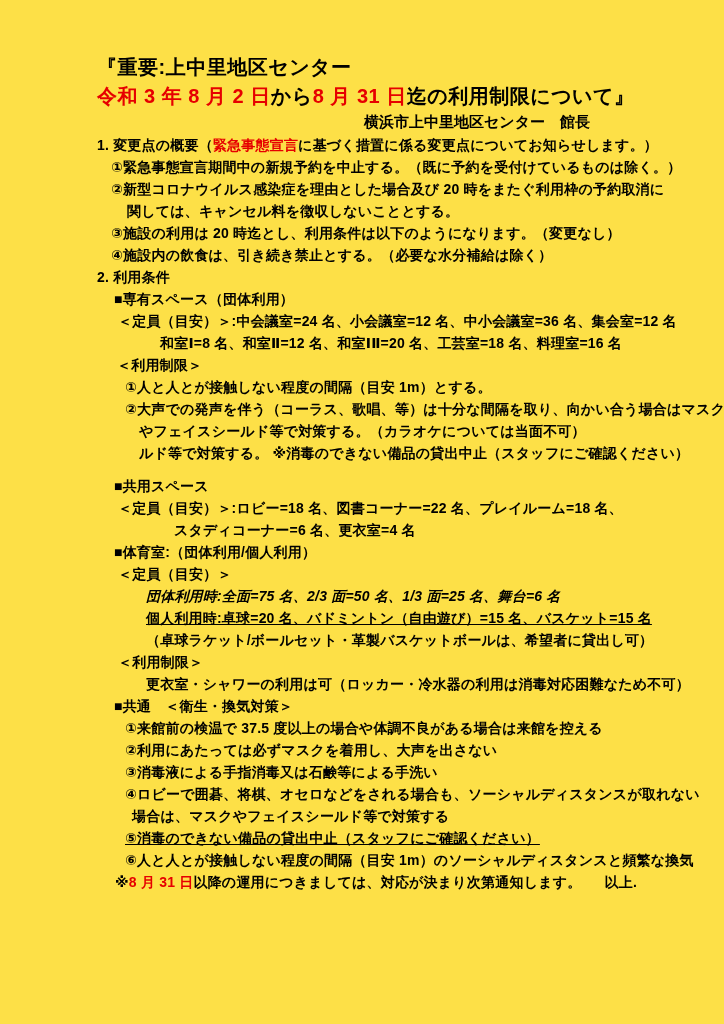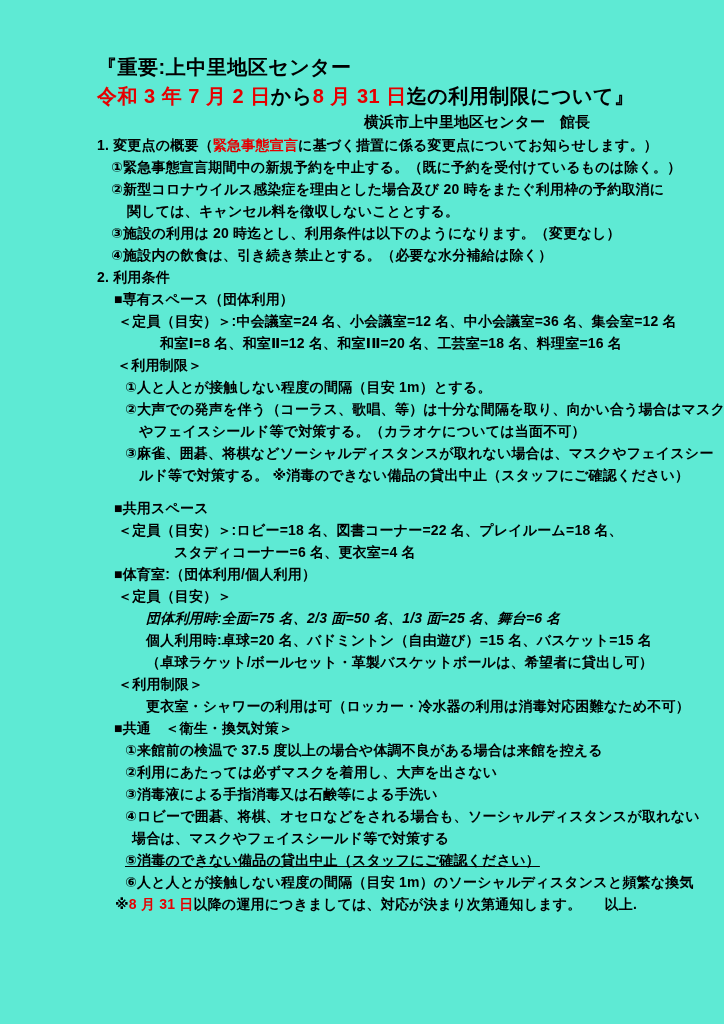--- a/index.html
+++ b/index.html
@@ -11,21 +11,21 @@
     width: 724px;
     height: 1024px;
     overflow: hidden;
     font-family: "Liberation Sans", "DejaVu Sans", sans-serif;
     color: #000000;
     -webkit-font-smoothing: antialiased;
   }
   .page {
     width: 724px;
     height: 1024px;
-    background: #5eead4;
+    background: #fde047;
     box-sizing: border-box;
   }
   .title-block {
     padding: 53px 134px 0 97px;
     font-weight: 700;
   }
   .title-line {
     font-size: 20px;
     line-height: 29px;
     white-space: nowrap;
@@ -56,48 +56,47 @@
   .line.has-tail .segs { flex: 0 0 auto; }
   .line.has-tail .tail { margin-left: auto; }
   .red { color: var(--red, #e60000); }
 </style>
 </head>
 <body style="background: rgb(255, 255, 255); color: rgb(0, 0, 0);">
 
 <div class="page">
   <div class="title-block">
     <div class="title-line">『重要:上中里地区センター</div>
-    <div class="title-line"><span class="red">令和 3 年 7 月 2 日</span><span>から</span><span class="red">8 月 31 日</span><span>迄の利用制限について』</span></div>
+    <div class="title-line"><span class="red">令和 3 年 8 月 2 日</span><span>から</span><span class="red">8 月 31 日</span><span>迄の利用制限について』</span></div>
     <div class="byline">横浜市上中里地区センター　館長</div>
   </div>
 
   <div class="doc-body">
       <div class="line" style="padding-left: 0px;"><span class="segs"><span>1. 変更点の概要（</span><span class="red">緊急事態宣言</span><span>に基づく措置に係る変更点についてお知らせします。）</span></span></div>
       <div class="line" style="padding-left: 14px;"><span class="segs"><span>①緊急事態宣言期間中の新規予約を中止する。（既に予約を受付けているものは除く。）</span></span></div>
       <div class="line" style="padding-left: 14px;"><span class="segs"><span>②新型コロナウイルス感染症を理由とした場合及び 20 時をまたぐ利用枠の予約取消に</span></span></div>
       <div class="line" style="padding-left: 30px;"><span class="segs"><span>関しては、キャンセル料を徴収しないこととする。</span></span></div>
       <div class="line" style="padding-left: 14px;"><span class="segs"><span>③施設の利用は 20 時迄とし、利用条件は以下のようになります。（変更なし）</span></span></div>
       <div class="line" style="padding-left: 14px;"><span class="segs"><span>④施設内の飲食は、引き続き禁止とする。（必要な水分補給は除く）</span></span></div>
       <div class="line" style="padding-left: 0px;"><span class="segs"><span>2. 利用条件</span></span></div>
       <div class="line" style="padding-left: 17px;"><span class="segs"><span>■専有スペース（団体利用）</span></span></div>
       <div class="line" style="padding-left: 21px;"><span class="segs"><span>＜定員（目安）＞:中会議室=24 名、小会議室=12 名、中小会議室=36 名、集会室=12 名</span></span></div>
       <div class="line" style="padding-left: 63px;"><span class="segs"><span>和室Ⅰ=8 名、和室Ⅱ=12 名、和室ⅠⅡ=20 名、工芸室=18 名、料理室=16 名</span></span></div>
       <div class="line" style="padding-left: 20px;"><span class="segs"><span>＜利用制限＞</span></span></div>
       <div class="line" style="padding-left: 28px;"><span class="segs"><span>①人と人とが接触しない程度の間隔（目安 1m）とする。</span></span></div>
       <div class="line" style="padding-left: 28px;"><span class="segs"><span>②大声での発声を伴う（コーラス、歌唱、等）は十分な間隔を取り、向かい合う場合はマスク</span></span></div>
       <div class="line" style="padding-left: 42px;"><span class="segs"><span>やフェイスシールド等で対策する。（カラオケについては当面不可）</span></span></div>
-      <div class="line" style="padding-left: 28px;"><span class="segs"><span>③麻雀、囲碁、将棋などソーシャルディスタンスが取れない場合は、マスクやフェイスシー</span></span></div>
       <div class="line" style="padding-left: 42px;"><span class="segs"><span>ルド等で対策する。 ※消毒のできない備品の貸出中止（スタッフにご確認ください）</span></span></div>
       <div class="line" style="padding-left: 17px; margin-top: 11px;"><span class="segs"><span>■共用スペース</span></span></div>
       <div class="line" style="padding-left: 21px;"><span class="segs"><span>＜定員（目安）＞:ロビー=18 名、図書コーナー=22 名、プレイルーム=18 名、</span></span></div>
       <div class="line" style="padding-left: 77px;"><span class="segs"><span>スタディコーナー=6 名、更衣室=4 名</span></span></div>
       <div class="line" style="padding-left: 17px;"><span class="segs"><span>■体育室:（団体利用/個人利用）</span></span></div>
       <div class="line" style="padding-left: 21px;"><span class="segs"><span>＜定員（目安）＞</span></span></div>
       <div class="line" style="padding-left: 49px; font-style: italic;"><span class="segs"><span>団体利用時:全面=75 名、2/3 面=50 名、1/3 面=25 名、舞台=6 名</span></span></div>
-      <div class="line" style="padding-left: 49px;"><span class="segs"><span>個人利用時:卓球=20 名、バドミントン（自由遊び）=15 名、バスケット=15 名</span></span></div>
+      <div class="line" style="padding-left: 49px; text-decoration: underline;"><span class="segs"><span>個人利用時:卓球=20 名、バドミントン（自由遊び）=15 名、バスケット=15 名</span></span></div>
       <div class="line" style="padding-left: 49px;"><span class="segs"><span>（卓球ラケット/ボールセット・革製バスケットボールは、希望者に貸出し可）</span></span></div>
       <div class="line" style="padding-left: 21px;"><span class="segs"><span>＜利用制限＞</span></span></div>
       <div class="line" style="padding-left: 49px;"><span class="segs"><span>更衣室・シャワーの利用は可（ロッカー・冷水器の利用は消毒対応困難なため不可）</span></span></div>
       <div class="line" style="padding-left: 17px;"><span class="segs"><span>■共通　＜衛生・換気対策＞</span></span></div>
       <div class="line" style="padding-left: 28px;"><span class="segs"><span>①来館前の検温で 37.5 度以上の場合や体調不良がある場合は来館を控える</span></span></div>
       <div class="line" style="padding-left: 28px;"><span class="segs"><span>②利用にあたっては必ずマスクを着用し、大声を出さない</span></span></div>
       <div class="line" style="padding-left: 28px;"><span class="segs"><span>③消毒液による手指消毒又は石鹸等による手洗い</span></span></div>
       <div class="line" style="padding-left: 28px;"><span class="segs"><span>④ロビーで囲碁、将棋、オセロなどをされる場合も、ソーシャルディスタンスが取れない</span></span></div>
       <div class="line" style="padding-left: 35px;"><span class="segs"><span>場合は、マスクやフェイスシールド等で対策する</span></span></div>
       <div class="line" style="padding-left: 28px; text-decoration: underline;"><span class="segs"><span>⑤消毒のできない備品の貸出中止（スタッフにご確認ください）</span></span></div>

